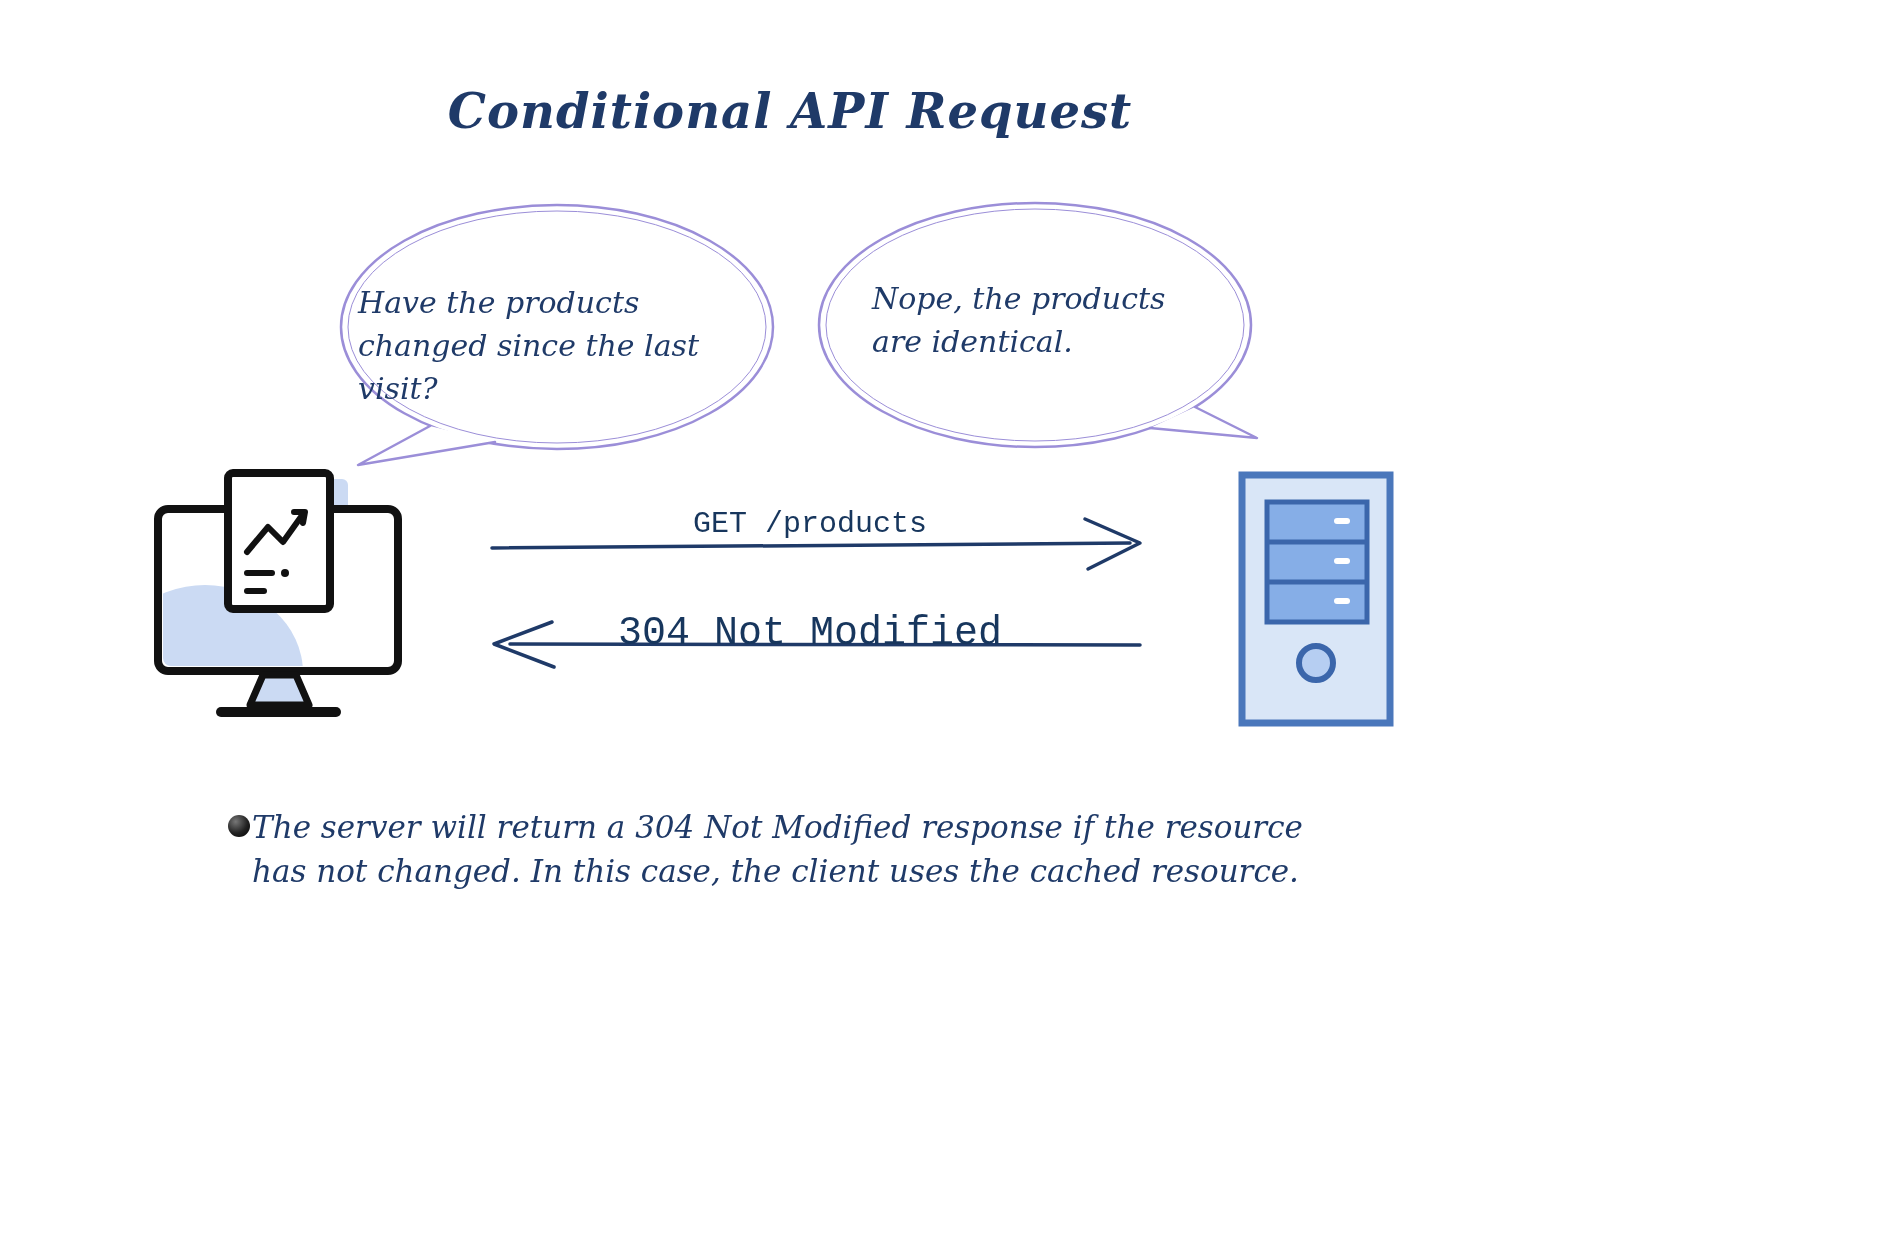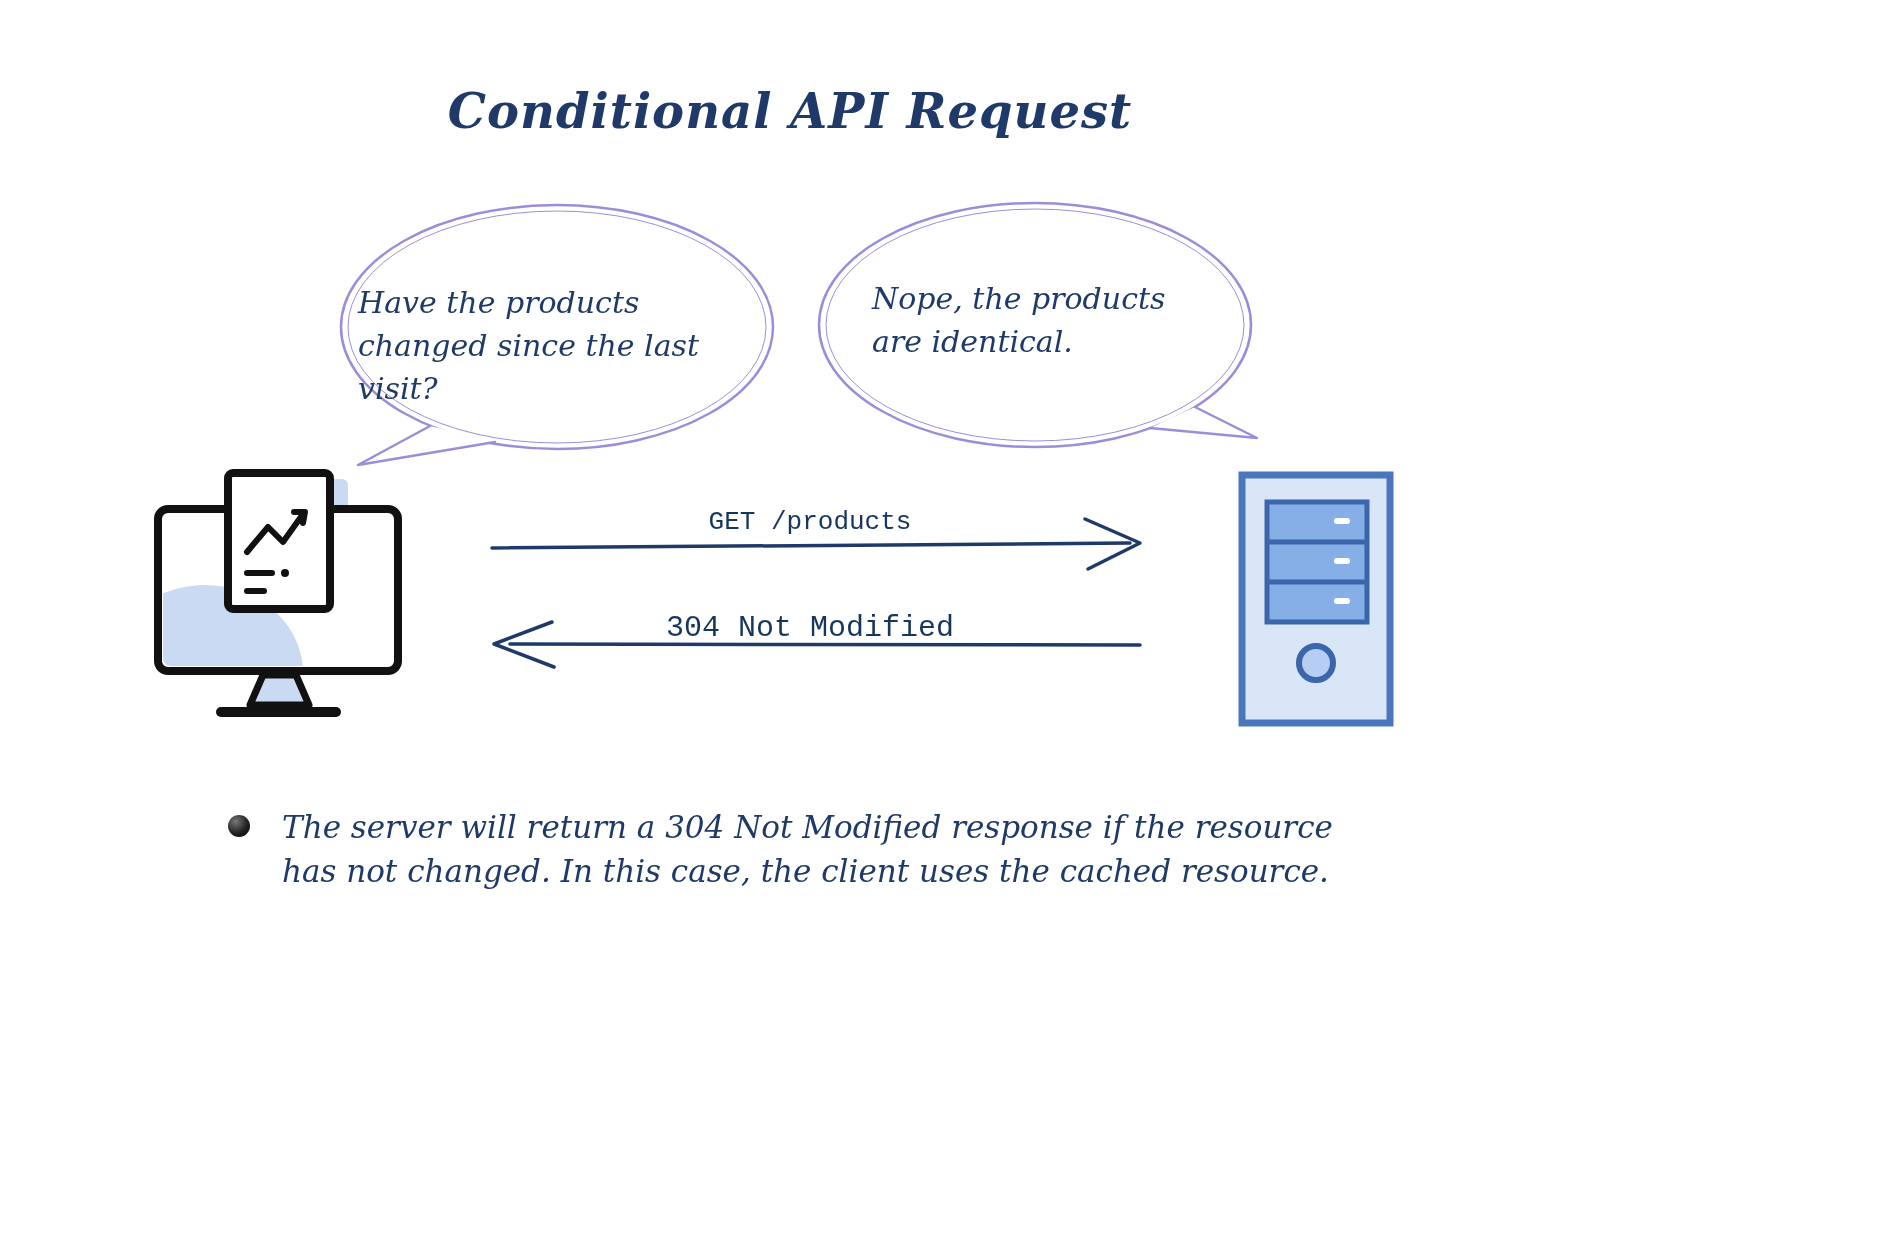--- a/index.html
+++ b/index.html
@@ -56,48 +56,48 @@
   .mono-label {
     position: absolute;
     font-family: "Liberation Mono", "DejaVu Sans Mono", monospace;
     color: #17365d;
     text-align: center;
   }
   .request-label {
     left: 490px;
     top: 482px;
     width: 640px;
-    font-size: 26px;
+    font-size: 30px;
   }
   .condition-header {
     left: 440px;
     top: 539px;
     width: 760px;
     font-size: 26px;
   }
   .condition-header span {
     background: #ebebeb;
     padding: 2px 8px;
     display: inline-block;
   }
   .response-label {
     left: 490px;
     top: 586px;
     width: 640px;
-    font-size: 30px;
+    font-size: 40px;
   }
   .note-list {
     position: absolute;
     left: 228px;
     top: 780px;
   }
   .note {
     display: flex;
     align-items: flex-start;
-    gap: 32px;
+    gap: 2px;
     width: 1120px;
     font-style: italic;
     font-size: 31px;
     line-height: 44px;
     color: #1f3a68;
     font-weight: 500;
     margin-bottom: 32px;
   }
   .bullet {
     flex: 0 0 auto;

